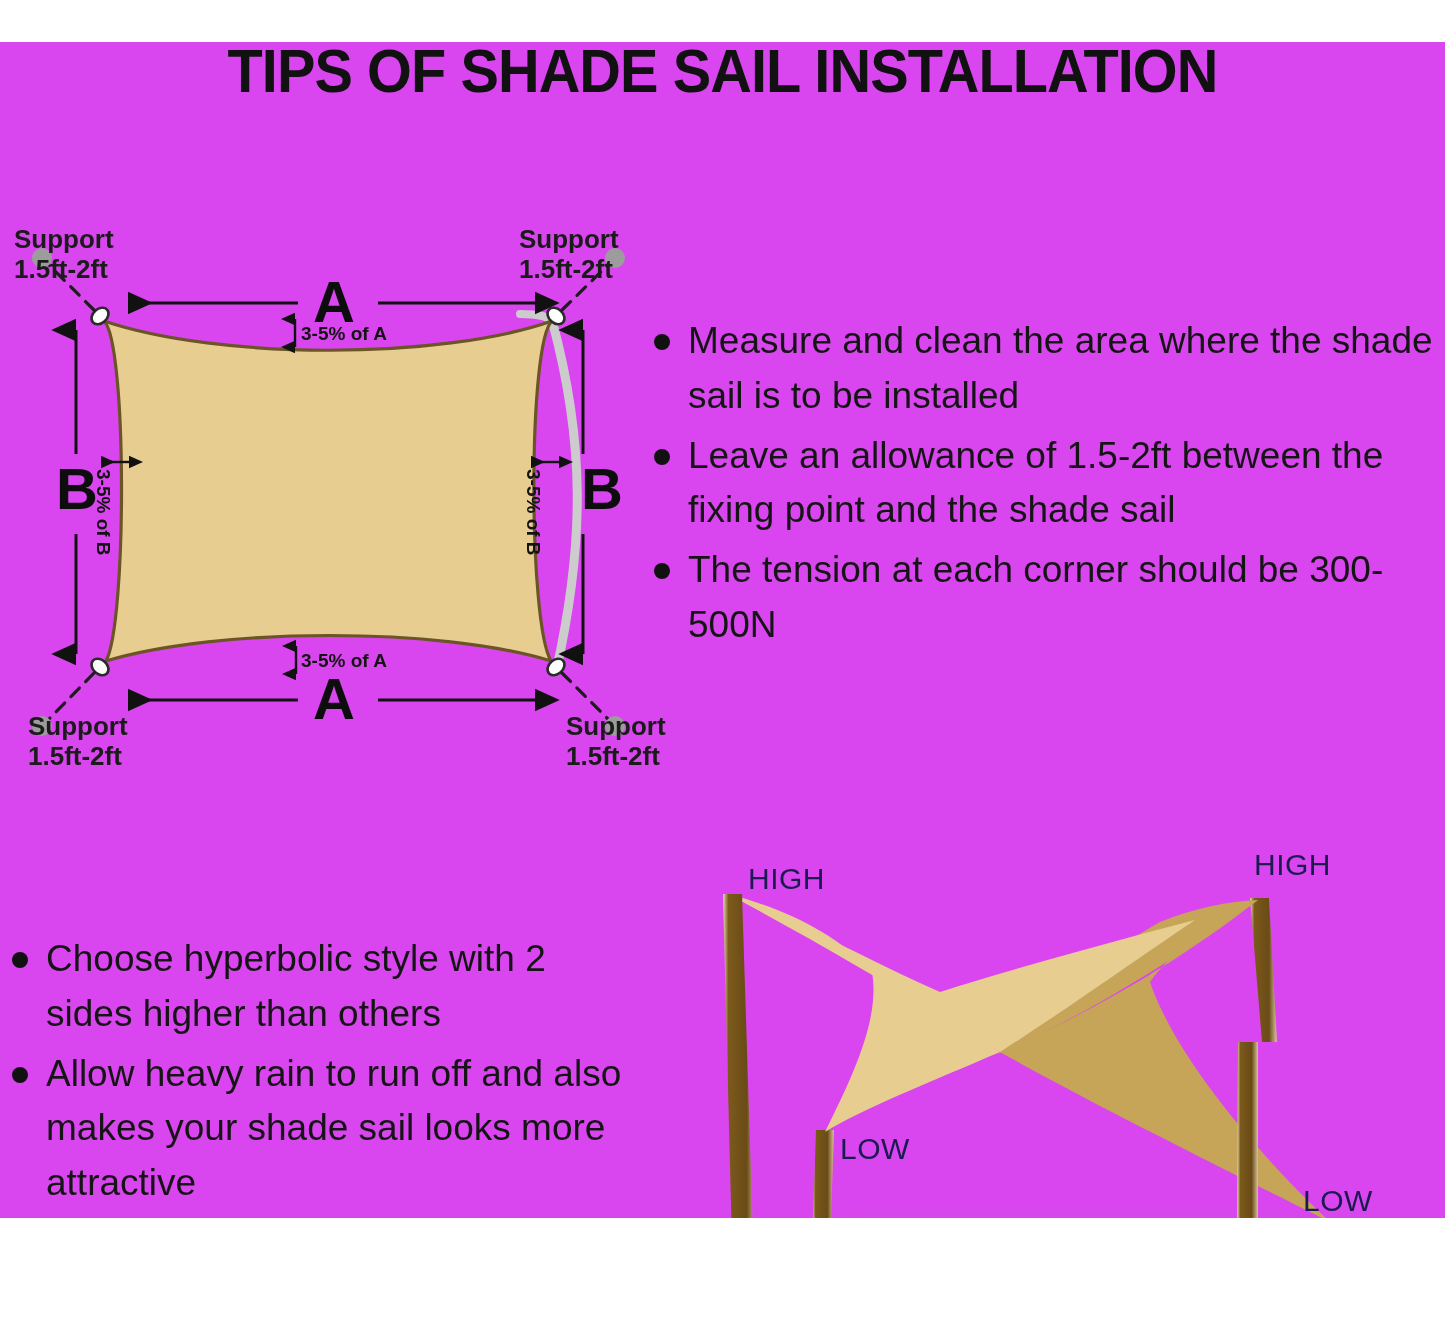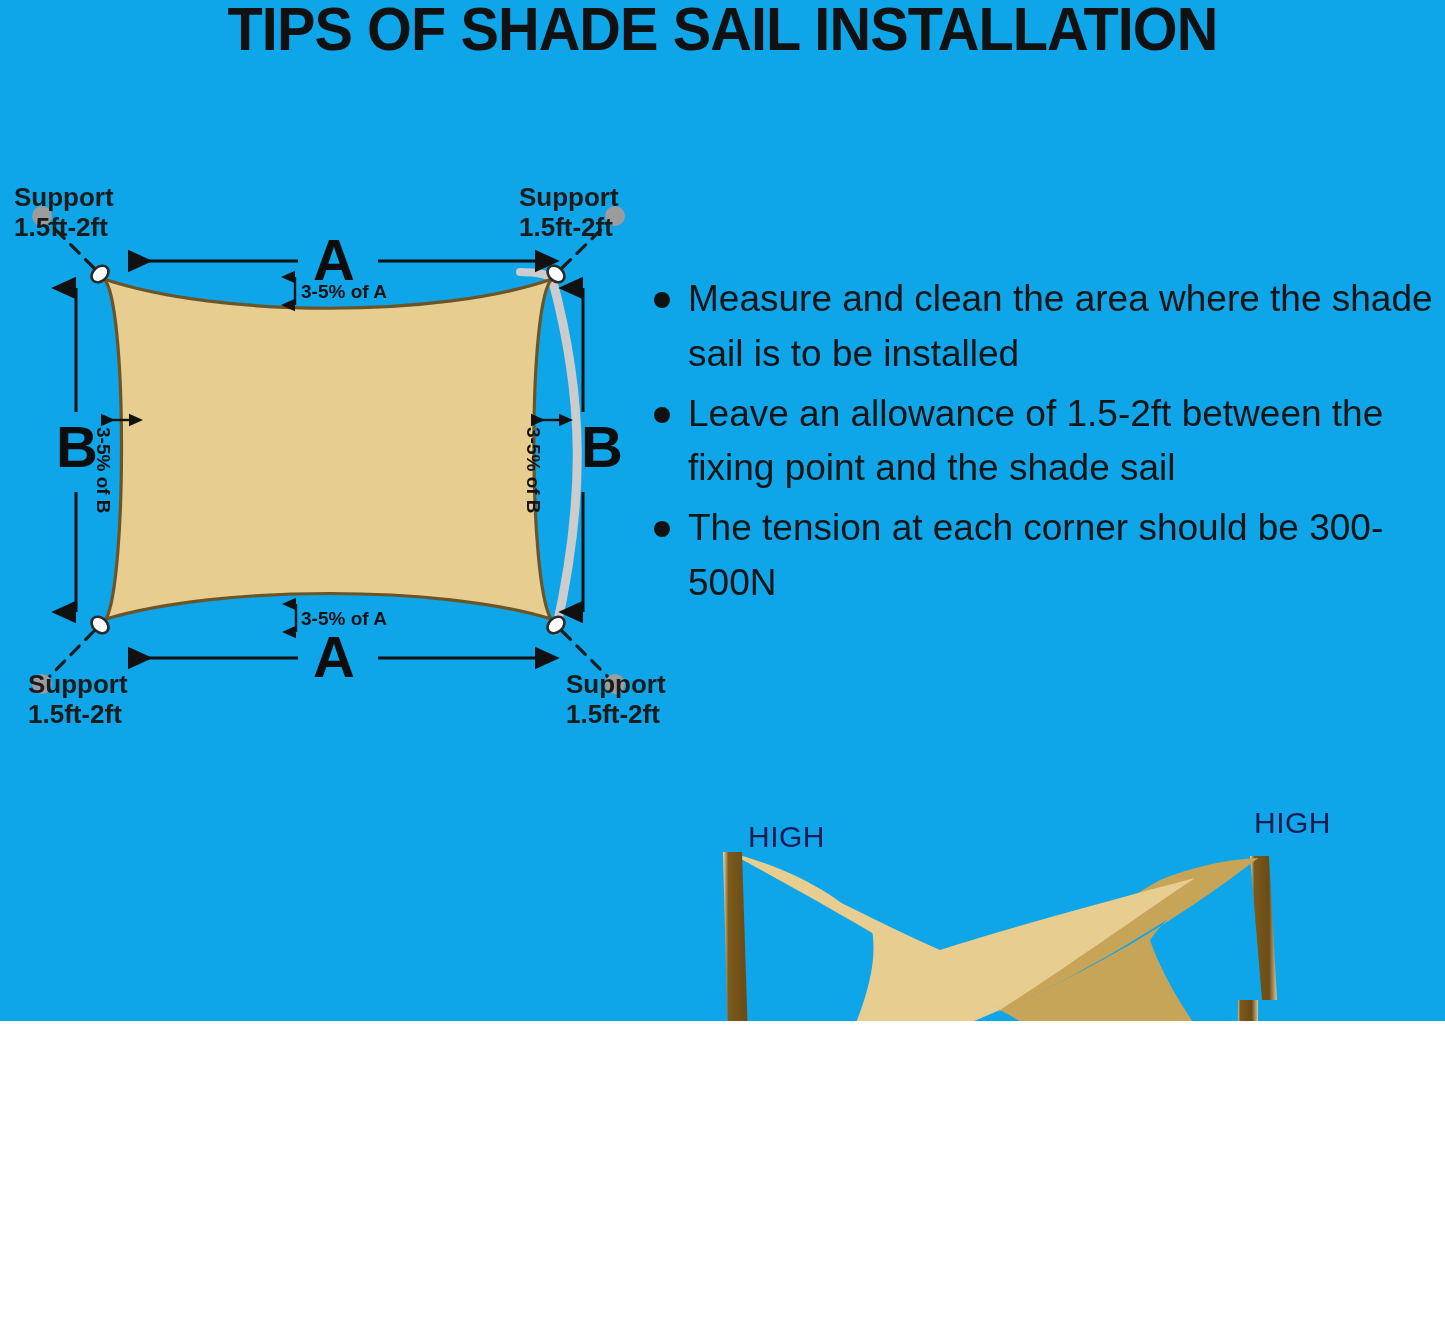--- a/index.html
+++ b/index.html
@@ -3,24 +3,25 @@
 <meta charset="utf-8">
 <style>
   html, body {
     margin: 0;
     padding: 0;
     background: #ffffff;
   }
   #page {
     position: relative;
     width: 1445px;
-    height: 1021px;
-    background: #0ea5e9;
+    height: 1176px;
+    background: #d946ef;
     overflow: hidden;
     font-family: "Liberation Sans", sans-serif;
+    margin-top: 42px;
   }
 
   
   #title {
     position: absolute;
     left: 0;
     top: -4px;
     width: 1445px;
     text-align: center;
     font-family: "Liberation Sans", sans-serif;
@@ -246,20 +247,24 @@
   <div class="pct-label" style="left:301px; top:608px;">3-5% of A</div>
   <div class="pct-label vert" style="left:114px; top:427px;">3-5% of B</div>
   <div class="pct-label vert" style="left:544px; top:427px;">3-5% of B</div>
 
   <ul id="bullets-top" class="bullet-list">
     <li>Measure and clean the area where the shade sail is to be installed</li>
     <li>Leave an allowance of 1.5-2ft between the fixing point and the shade sail</li>
     <li>The tension at each corner should be 300-500N</li>
   </ul>
 
+  <ul id="bullets-bottom" class="bullet-list">
+    <li>Choose hyperbolic style with 2 sides higher than others</li>
+    <li>Allow heavy rain to run off and also makes your shade sail looks more attractive</li>
+  </ul>
 
   <svg class="layer" viewBox="0 0 1445 1319" xmlns="http://www.w3.org/2000/svg">
     <defs>
       <filter id="softShadow" x="-25%" y="-60%" width="150%" height="230%">
         <feGaussianBlur stdDeviation="13"></feGaussianBlur>
       </filter>
       <linearGradient id="postGrad" x1="0" y1="0" x2="1" y2="0">
         <stop offset="0%" stop-color="#e8d8ac"></stop>
         <stop offset="16%" stop-color="#7c5a1c"></stop>
         <stop offset="70%" stop-color="#6a4b16"></stop>

